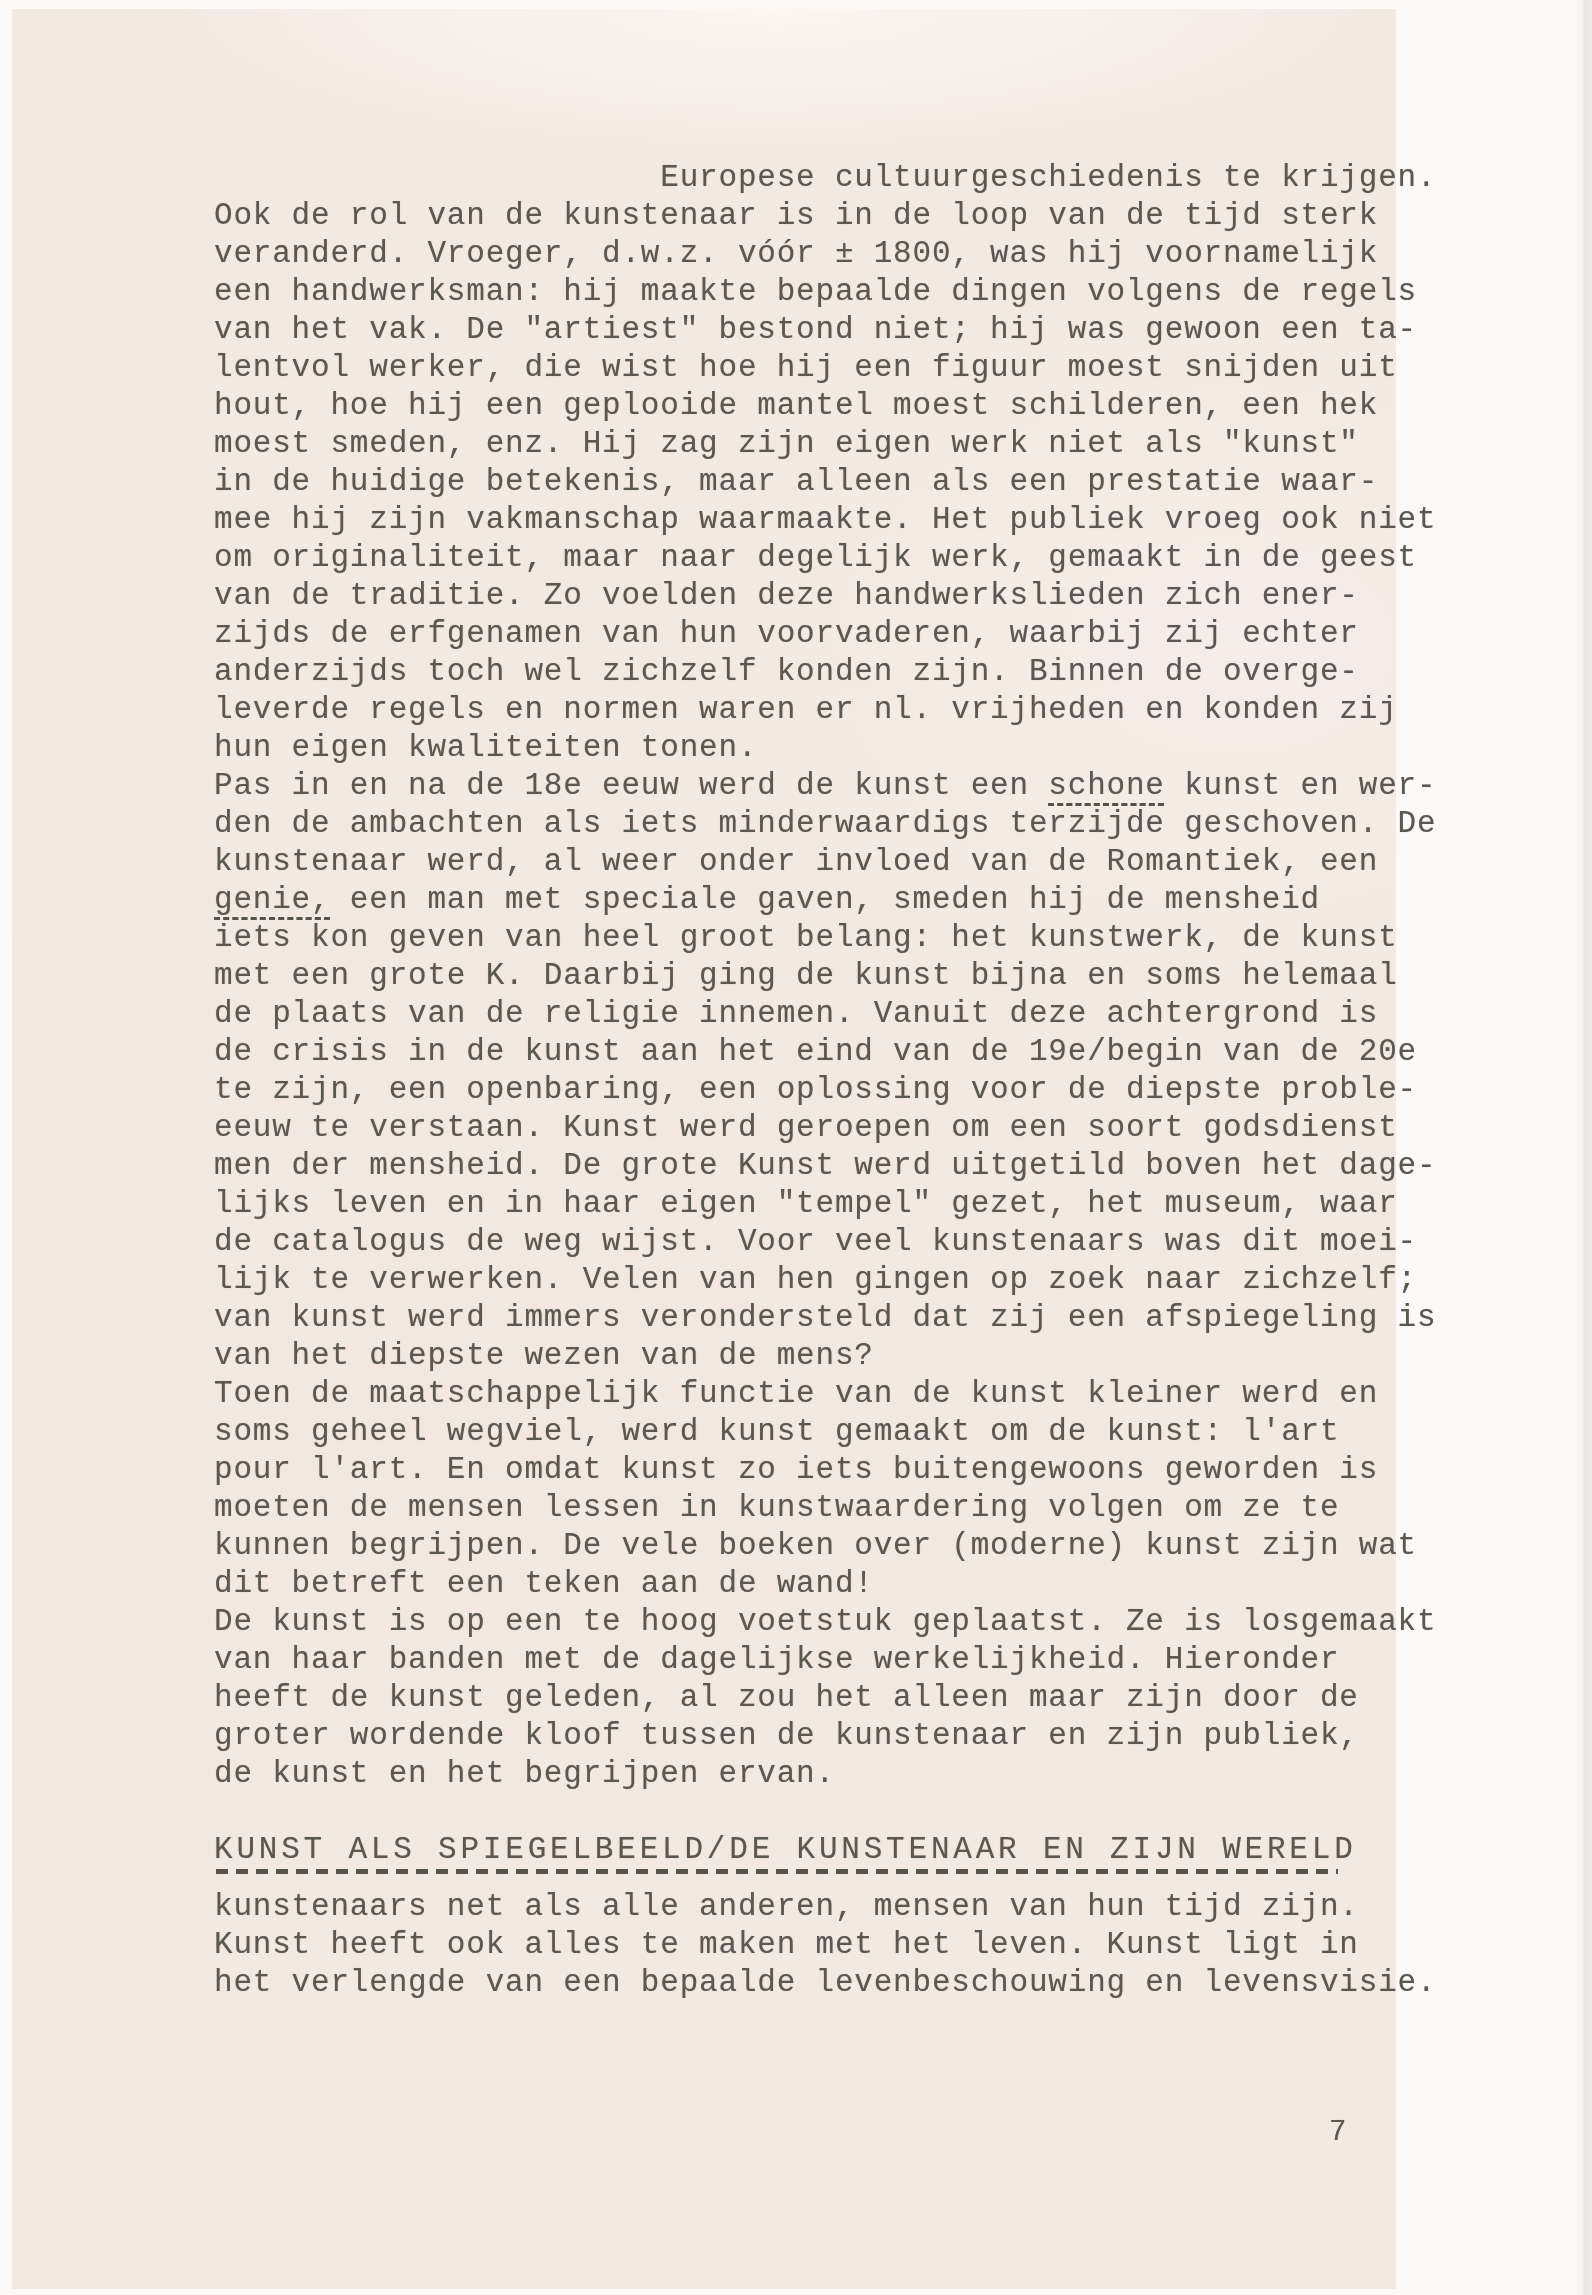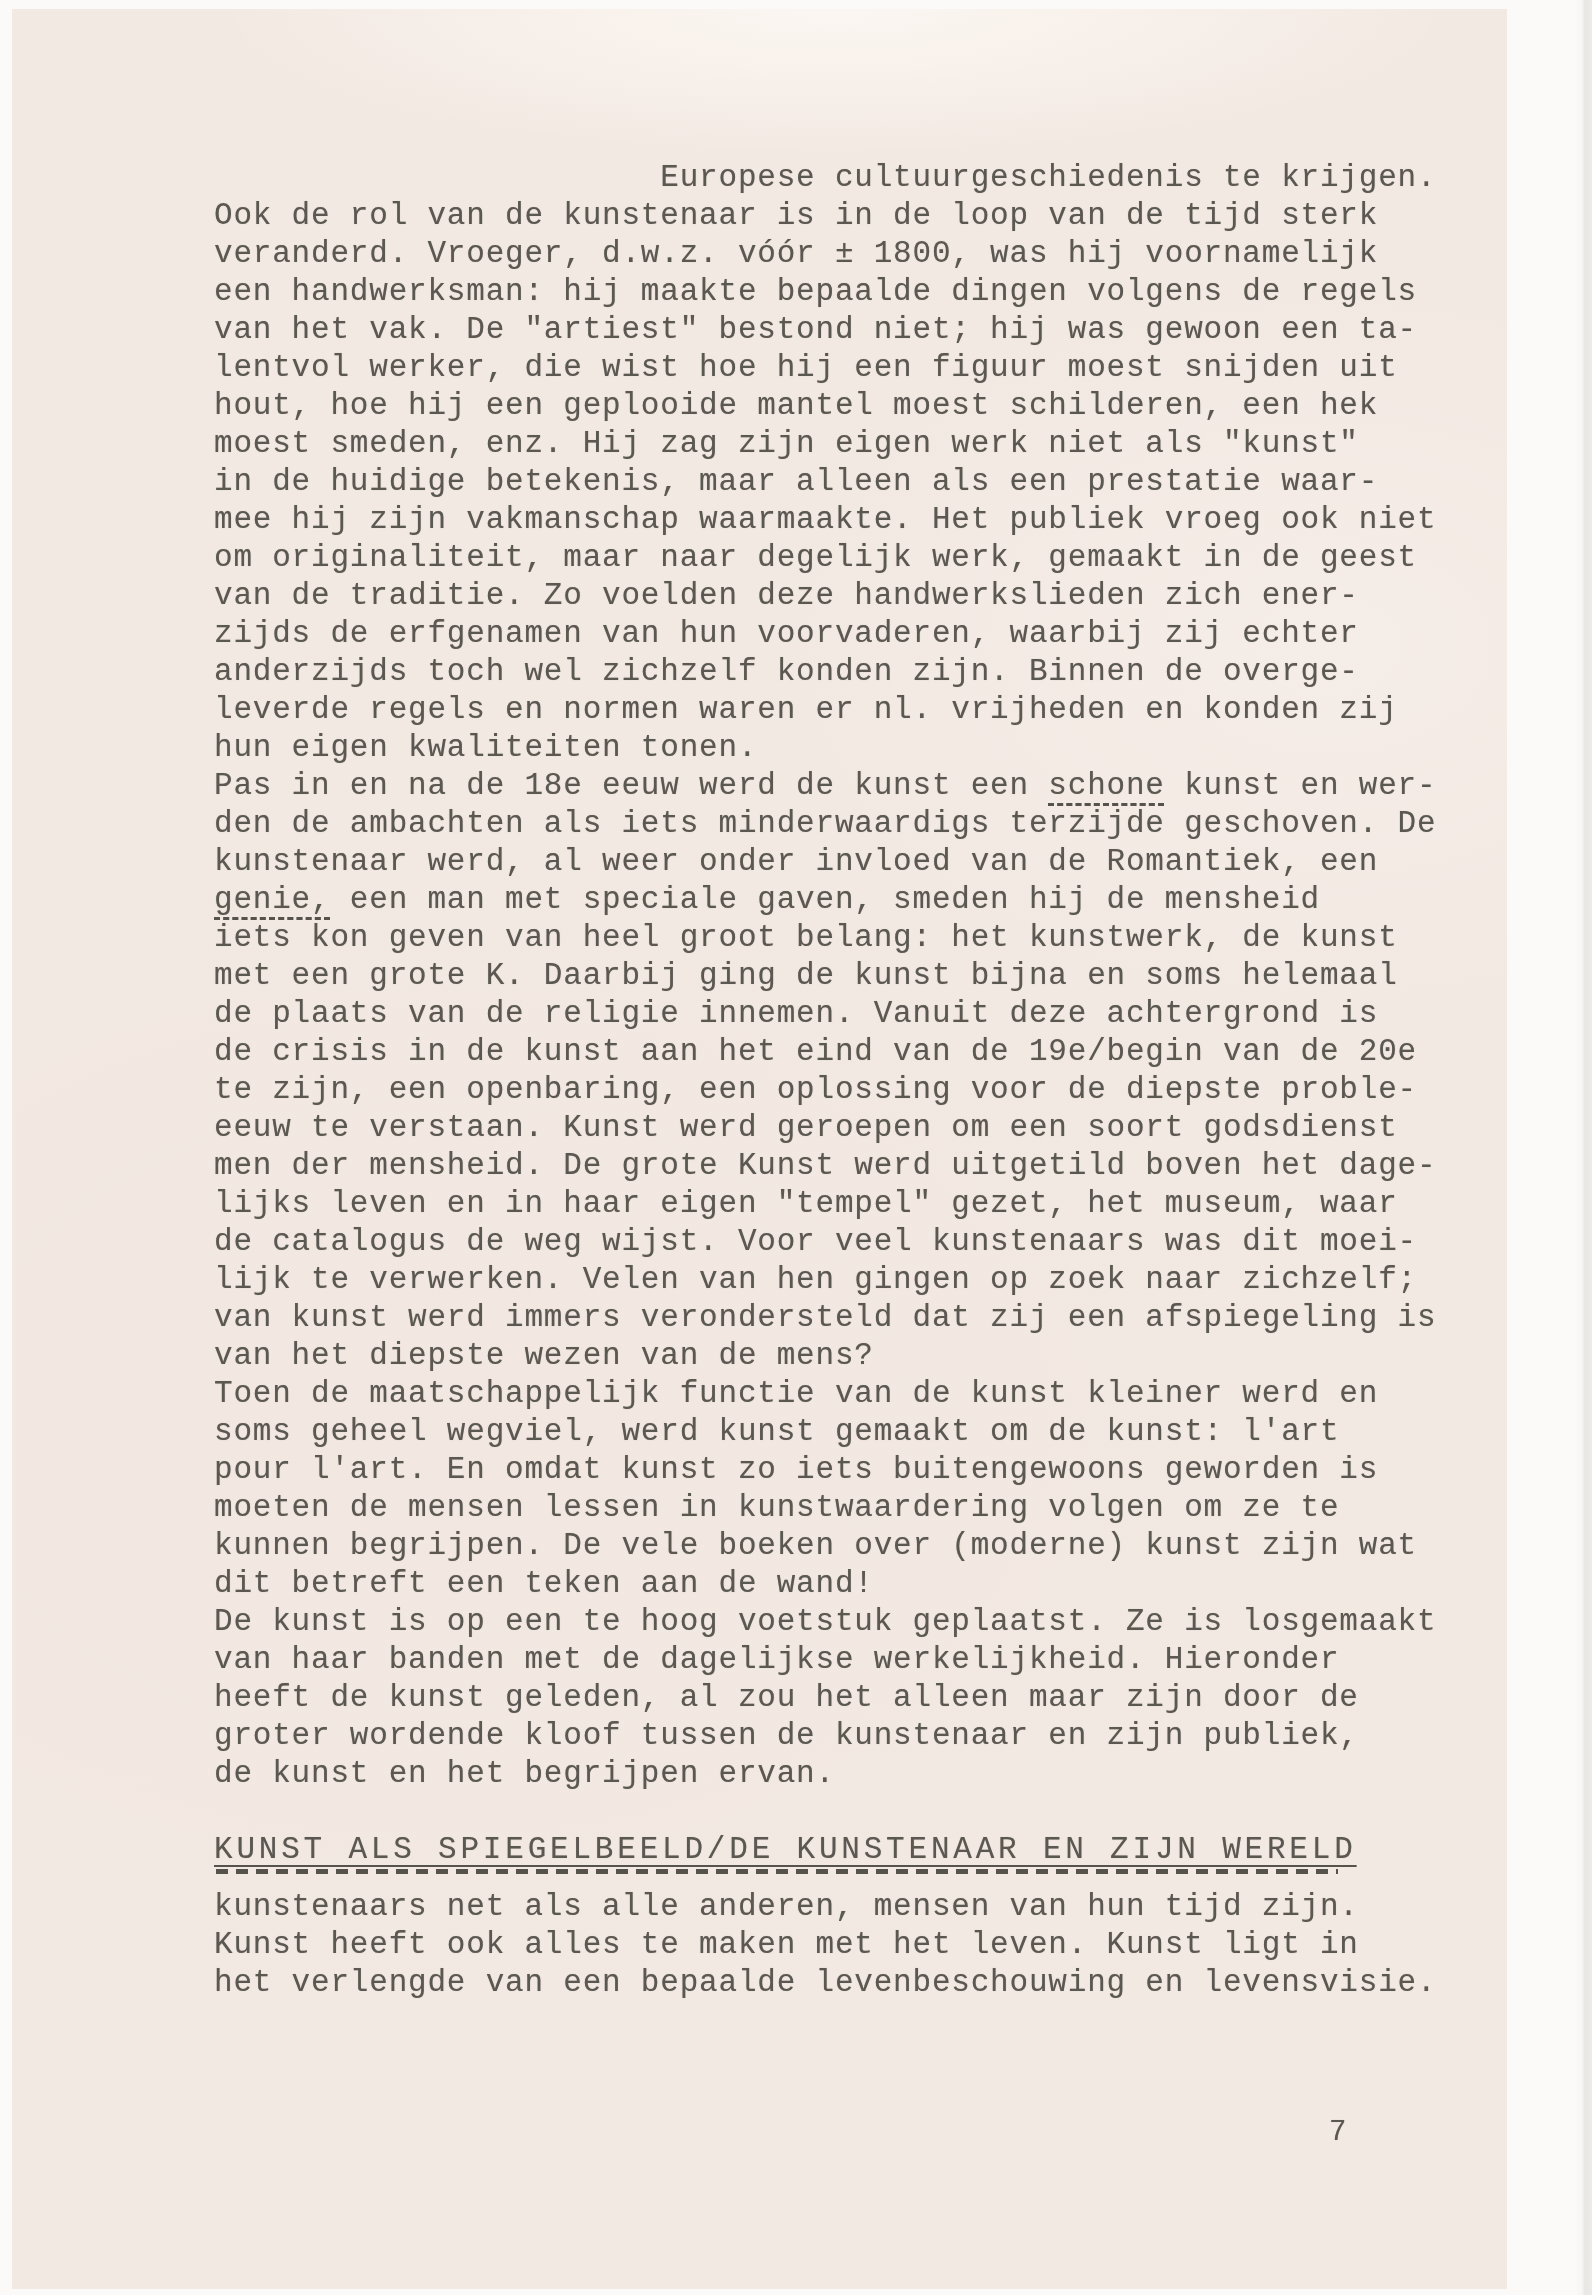--- a/index.html
+++ b/index.html
@@ -8,21 +8,21 @@
     height: 2295px;
     position: relative;
     overflow: hidden;
     background: #fbfaf8;
     font-family: "Liberation Mono", "DejaVu Sans Mono", monospace;
   }
   .paper {
     position: absolute;
     left: 12px;
     top: 8.6px;
-    width: 1495px;
+    width: 1384px;
     height: 2280px;
     background:
       radial-gradient(949px 224px at 55% 0%, rgba(253,249,245,0.85), rgba(253,249,245,0) 65%),
       radial-gradient(777px 518px at 88% 28%, rgba(247,240,235,0.55), rgba(247,240,235,0) 70%),
       radial-gradient(1294px 863px at 28% 62%, rgba(240,228,222,0.40), rgba(240,228,222,0) 75%),
       #f3e9e3;
   }
   .edge-right {
     position: absolute;
     right: 0;
@@ -37,21 +37,20 @@
     top: 150px;
     font-size: 31px;
     line-height: 38px;
     letter-spacing: 0.8px;
     color: #5b5751;
     text-shadow: 0 0 0.9px rgba(86,82,76,0.35);
   }
   .line { white-space: pre; min-height: 38px; }
   .line.heading { letter-spacing: 3.8px; }
   .line.heading .heading-text {
-    text-decoration: underline;
     text-decoration-thickness: 1.7px;
     text-underline-offset: 7px;
     text-decoration-color: #56524c;
   }
   .line.dashrow { min-height: 19px; height: 19px; position: relative; }
   .line.dashrow::before {
     content: "";
     position: absolute;
     left: 1.7px;
     top: 0;

